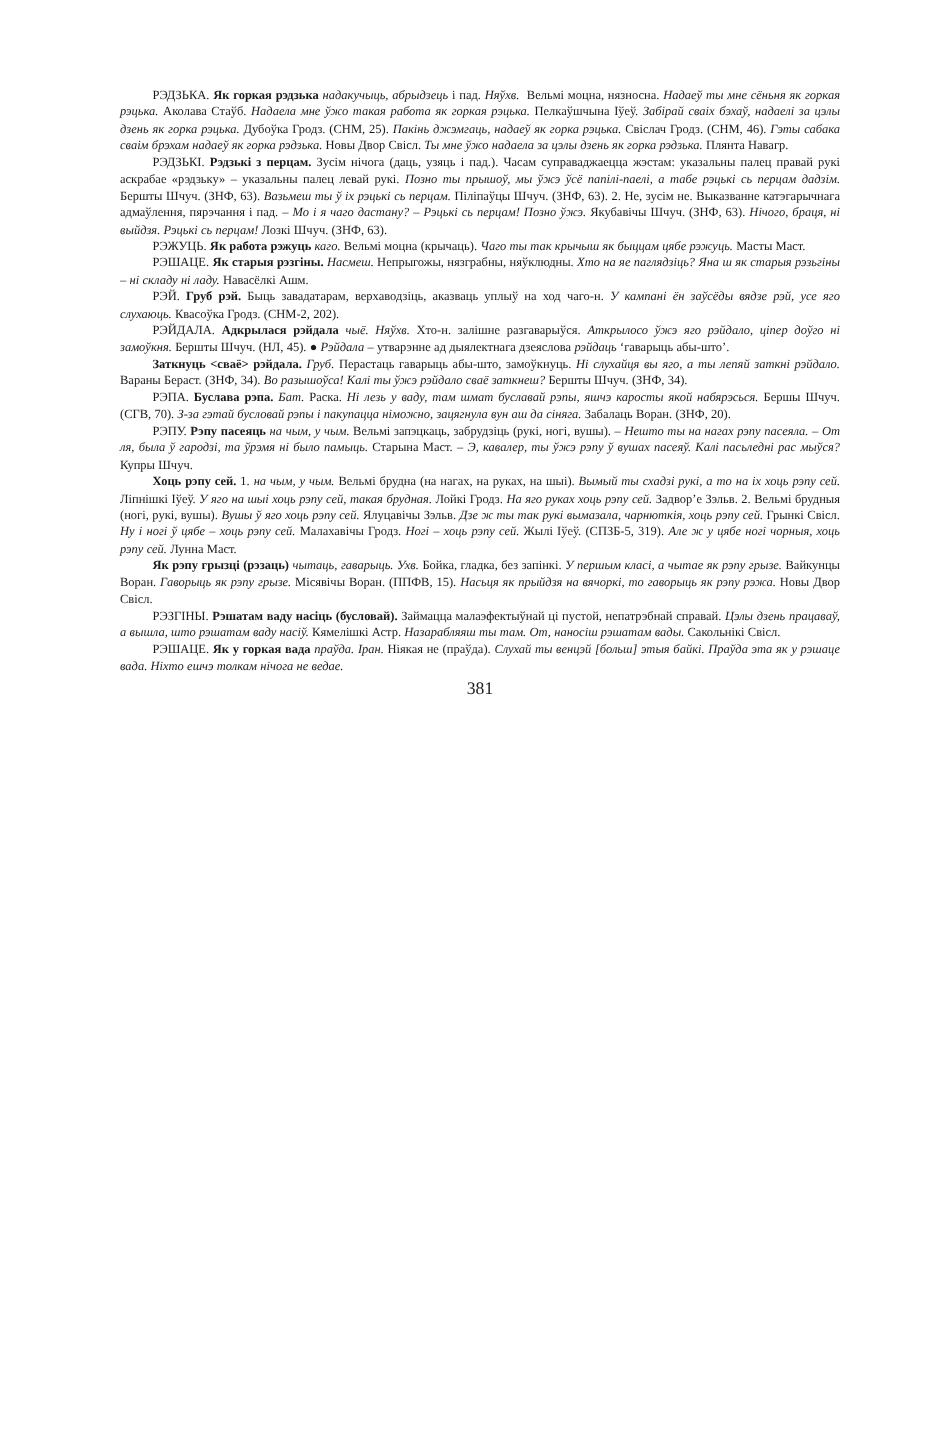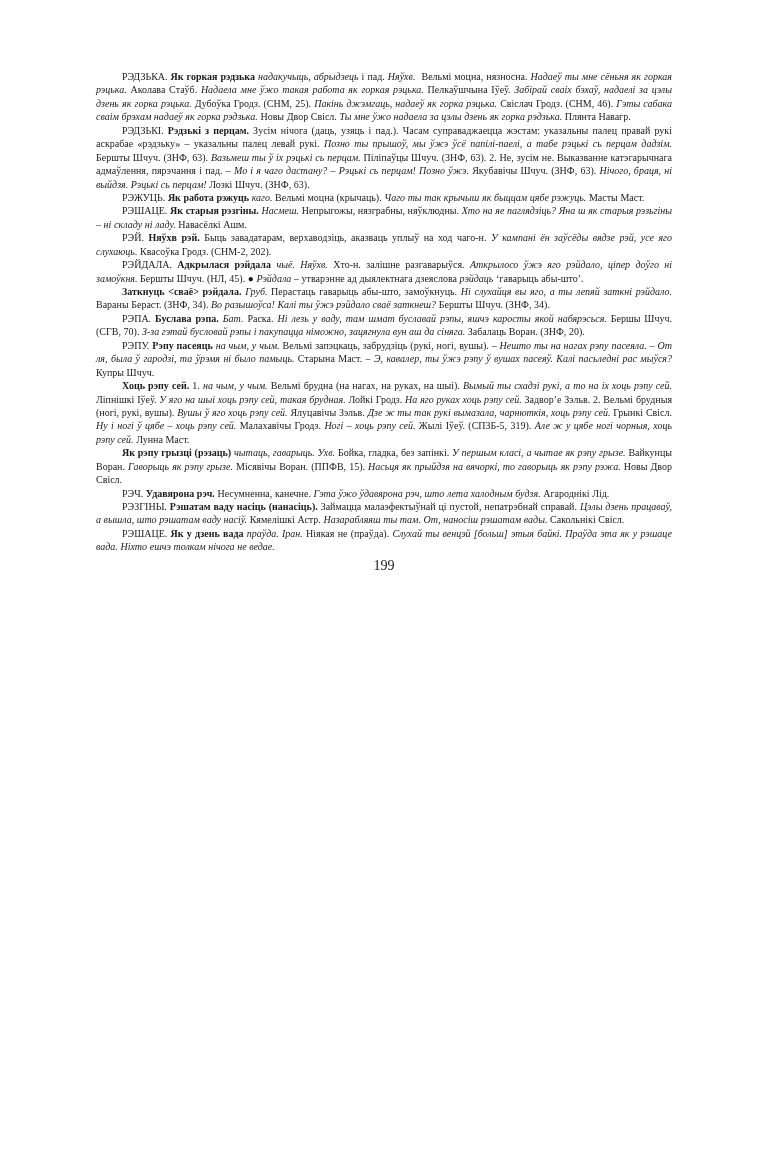--- a/index.html
+++ b/index.html
@@ -59,25 +59,24 @@
 </style>
 </head>
 <body>
 
 <div class="page">
   <div class="column">
     <p class="entry"><span class="hw">РЭДЗЬКА.</span> <span class="idiom">Як горкая рэдзька</span> <span class="it">надакучыць, абрыдзець</span> і пад. <span class="it">Няўхв.</span>&nbsp; Вельмі моцна, нязносна. <span class="it">Надаеў ты мне сёньня як горкая рэцька.</span> Аколава Стаўб. <span class="it">Надаела мне ўжо такая работа як горкая рэцька.</span> Пелкаўшчына Іўеў. <span class="it">Забірай сваіх бэхаў, надаелі за цэлы дзень як горка рэцька.</span> Дубоўка Гродз. (СНМ, 25). <span class="it">Пакінь джэмгаць, надаеў як горка рэцька.</span> Свіслач Гродз. (СНМ, 46). <span class="it">Гэты сабака сваім брэхам надаеў як горка рэдзька.</span> Новы Двор Свісл. <span class="it">Ты мне ўжо надаела за цэлы дзень як горка рэдзька.</span> Плянта Навагр.</p>
     <p class="entry"><span class="hw">РЭДЗЬКІ.</span> <span class="idiom">Рэдзькі з перцам.</span> Зусім нічога (даць, узяць і пад.). Часам суправаджаецца жэстам: указальны палец правай рукі аскрабае «рэдзьку» – указальны палец левай рукі. <span class="it">Позно ты прышоў, мы ўжэ ўсё папілі-паелі, а табе рэцькі сь перцам дадзім.</span> Бершты Шчуч. (ЗНФ, 63). <span class="it">Вазьмеш ты ў іх рэцькі сь перцам.</span> Піліпаўцы Шчуч. (ЗНФ, 63). 2. Не, зусім не. Выказванне катэгарычнага адмаўлення, пярэчання і пад. – <span class="it">Мо і я чаго дастану? – Рэцькі сь перцам! Позно ўжэ.</span> Якубавічы Шчуч. (ЗНФ, 63). <span class="it">Нічого, браця, ні выйдзя. Рэцькі сь перцам!</span> Лозкі Шчуч. (ЗНФ, 63).</p>
     <p class="entry"><span class="hw">РЭЖУЦЬ.</span> <span class="idiom">Як работа рэжуць</span> <span class="it">каго.</span> Вельмі моцна (крычаць). <span class="it">Чаго ты так крычыш як быццам цябе рэжуць.</span> Масты Маст.</p>
     <p class="entry"><span class="hw">РЭШАЦЕ.</span> <span class="idiom">Як старыя рэзгіны.</span> <span class="it">Насмеш.</span> Непрыгожы, нязграбны, няўклюдны. <span class="it">Хто на яе паглядзіць? Яна ш як старыя рэзьгіны – ні складу ні ладу.</span> Навасёлкі Ашм.</p>
-    <p class="entry"><span class="hw">РЭЙ.</span> <span class="idiom">Няўхв рэй.</span> Быць завадатарам, верхаводзіць, аказваць уплыў на ход чаго-н. <span class="it">У кампані ён заўсёды вядзе рэй, усе яго слухаюць.</span> Квасоўка Гродз. (СНМ-2, 202).</p>
+    <p class="entry"><span class="hw">РЭЙ.</span> <span class="idiom">Груб рэй.</span> Быць завадатарам, верхаводзіць, аказваць уплыў на ход чаго-н. <span class="it">У кампані ён заўсёды вядзе рэй, усе яго слухаюць.</span> Квасоўка Гродз. (СНМ-2, 202).</p>
     <p class="entry"><span class="hw">РЭЙДАЛА.</span> <span class="idiom">Адкрылася рэйдала</span> <span class="it">чыё. Няўхв.</span> Хто-н. залішне разгаварыўся. <span class="it">Аткрылосо ўжэ яго рэйдало, ціпер доўго ні замоўкня.</span> Бершты Шчуч. (НЛ, 45). <span class="bullet">●</span> <span class="it">Рэйдала –</span> утварэнне ад дыялектнага дзеяслова <span class="it">рэйдаць</span> ‘гаварыць абы-што’.</p>
     <p class="entry sub"><span class="idiom">Заткнуць &lt;сваё&gt; рэйдала.</span> <span class="it">Груб.</span> Перастаць гаварыць абы-што, замоўкнуць. <span class="it">Ні слухайця вы яго, а ты лепяй заткні рэйдало.</span> Вараны Бераст. (ЗНФ, 34). <span class="it">Во разышоўса! Калі ты ўжэ рэйдало сваё заткнеш?</span> Бершты Шчуч. (ЗНФ, 34).</p>
     <p class="entry"><span class="hw">РЭПА.</span> <span class="idiom">Буслава рэпа.</span> <span class="it">Бат.</span> Раска. <span class="it">Ні лезь у ваду, там шмат буславай рэпы, яшчэ каросты якой набярэсься.</span> Бершы Шчуч. (СГВ, 70). <span class="it">З-за гэтай бусловай рэпы і пакупацца німожно, зацягнула вун аш да сіняга.</span> Забалаць Воран. (ЗНФ, 20).</p>
     <p class="entry"><span class="hw">РЭПУ.</span> <span class="idiom">Рэпу пасеяць</span> <span class="it">на чым, у чым.</span> Вельмі запэцкаць, забрудзіць (рукі, ногі, вушы). – <span class="it">Нешто ты на нагах рэпу пасеяла. – От ля, была ў гародзі, та ўрэмя ні было памыць.</span> Старына Маст. – <span class="it">Э, кавалер, ты ўжэ рэпу ў вушах пасеяў. Калі пасьледні рас мыўся?</span> Купры Шчуч.</p>
     <p class="entry sub"><span class="idiom">Хоць рэпу сей.</span> 1. <span class="it">на чым, у чым.</span> Вельмі брудна (на нагах, на руках, на шыі). <span class="it">Вымый ты схадзі рукі, а то на іх хоць рэпу сей.</span> Ліпнішкі Іўеў. <span class="it">У яго на шыі хоць рэпу сей, такая брудная.</span> Лойкі Гродз. <span class="it">На яго руках хоць рэпу сей.</span> Задвор’е Зэльв. 2. Вельмі брудныя (ногі, рукі, вушы). <span class="it">Вушы ў яго хоць рэпу сей.</span> Ялуцавічы Зэльв. <span class="it">Дзе ж ты так рукі вымазала, чарнюткія, хоць рэпу сей.</span> Грынкі Свісл. <span class="it">Ну і ногі ў цябе – хоць рэпу сей.</span> Малахавічы Гродз. <span class="it">Ногі – хоць рэпу сей.</span> Жылі Іўеў. (СПЗБ-5, 319). <span class="it">Але ж у цябе ногі чорныя, хоць рэпу сей.</span> Лунна Маст.</p>
     <p class="entry sub"><span class="idiom">Як рэпу грызці (рэзаць)</span> <span class="it">чытаць, гаварыць. Ухв.</span> Бойка, гладка, без запінкі. <span class="it">У першым класі, а чытае як рэпу грызе.</span> Вайкунцы Воран. <span class="it">Гаворыць як рэпу грызе.</span> Місявічы Воран. (ППФВ, 15). <span class="it">Насьця як прыйдзя на вячоркі, то гаворыць як рэпу рэжа.</span> Новы Двор Свісл.</p>
-    <p class="entry"><span class="hw">РЭЧ.</span> <span class="idiom">Удавярона рэч.</span> Несумненна, канечне. <span class="it">Гэта ўжо ўдавярона рэч, што лета халодным будзя.</span> Агароднікі Лід.</p>
-    <p class="entry"><span class="hw">РЭЗГІНЫ.</span> <span class="idiom">Рэшатам ваду насіць (нанасіць).</span> Займацца малаэфектыўнай ці пустой, непатрэбнай справай. <span class="it">Цэлы дзень працаваў, а вышла, што рэшатам ваду насіў.</span> Кямелішкі Астр. <span class="it">Назарабляяш ты там. От, наносіш рэшатам вады.</span> Сакольнікі Свісл.</p>
-    <p class="entry"><span class="hw">РЭШАЦЕ.</span> <span class="idiom">Як у дзень вада</span> <span class="it">праўда. Іран.</span> Ніякая не (праўда). <span class="it">Слухай ты венцэй [больш] этыя байкі. Праўда эта як у рэшаце вада. Ніхто ешчэ толкам нічога не ведае.</span></p>
-    <p class="entry pagenum">199</p>
+    <p class="entry"><span class="hw">РЭЗГІНЫ.</span> <span class="idiom">Рэшатам ваду насіць (бусловай).</span> Займацца малаэфектыўнай ці пустой, непатрэбнай справай. <span class="it">Цэлы дзень працаваў, а вышла, што рэшатам ваду насіў.</span> Кямелішкі Астр. <span class="it">Назарабляяш ты там. От, наносіш рэшатам вады.</span> Сакольнікі Свісл.</p>
+    <p class="entry"><span class="hw">РЭШАЦЕ.</span> <span class="idiom">Як у горкая вада</span> <span class="it">праўда. Іран.</span> Ніякая не (праўда). <span class="it">Слухай ты венцэй [больш] этыя байкі. Праўда эта як у рэшаце вада. Ніхто ешчэ толкам нічога не ведае.</span></p>
+    <p class="entry pagenum">381</p>
   </div>
 </div>
 
 </body></html>

